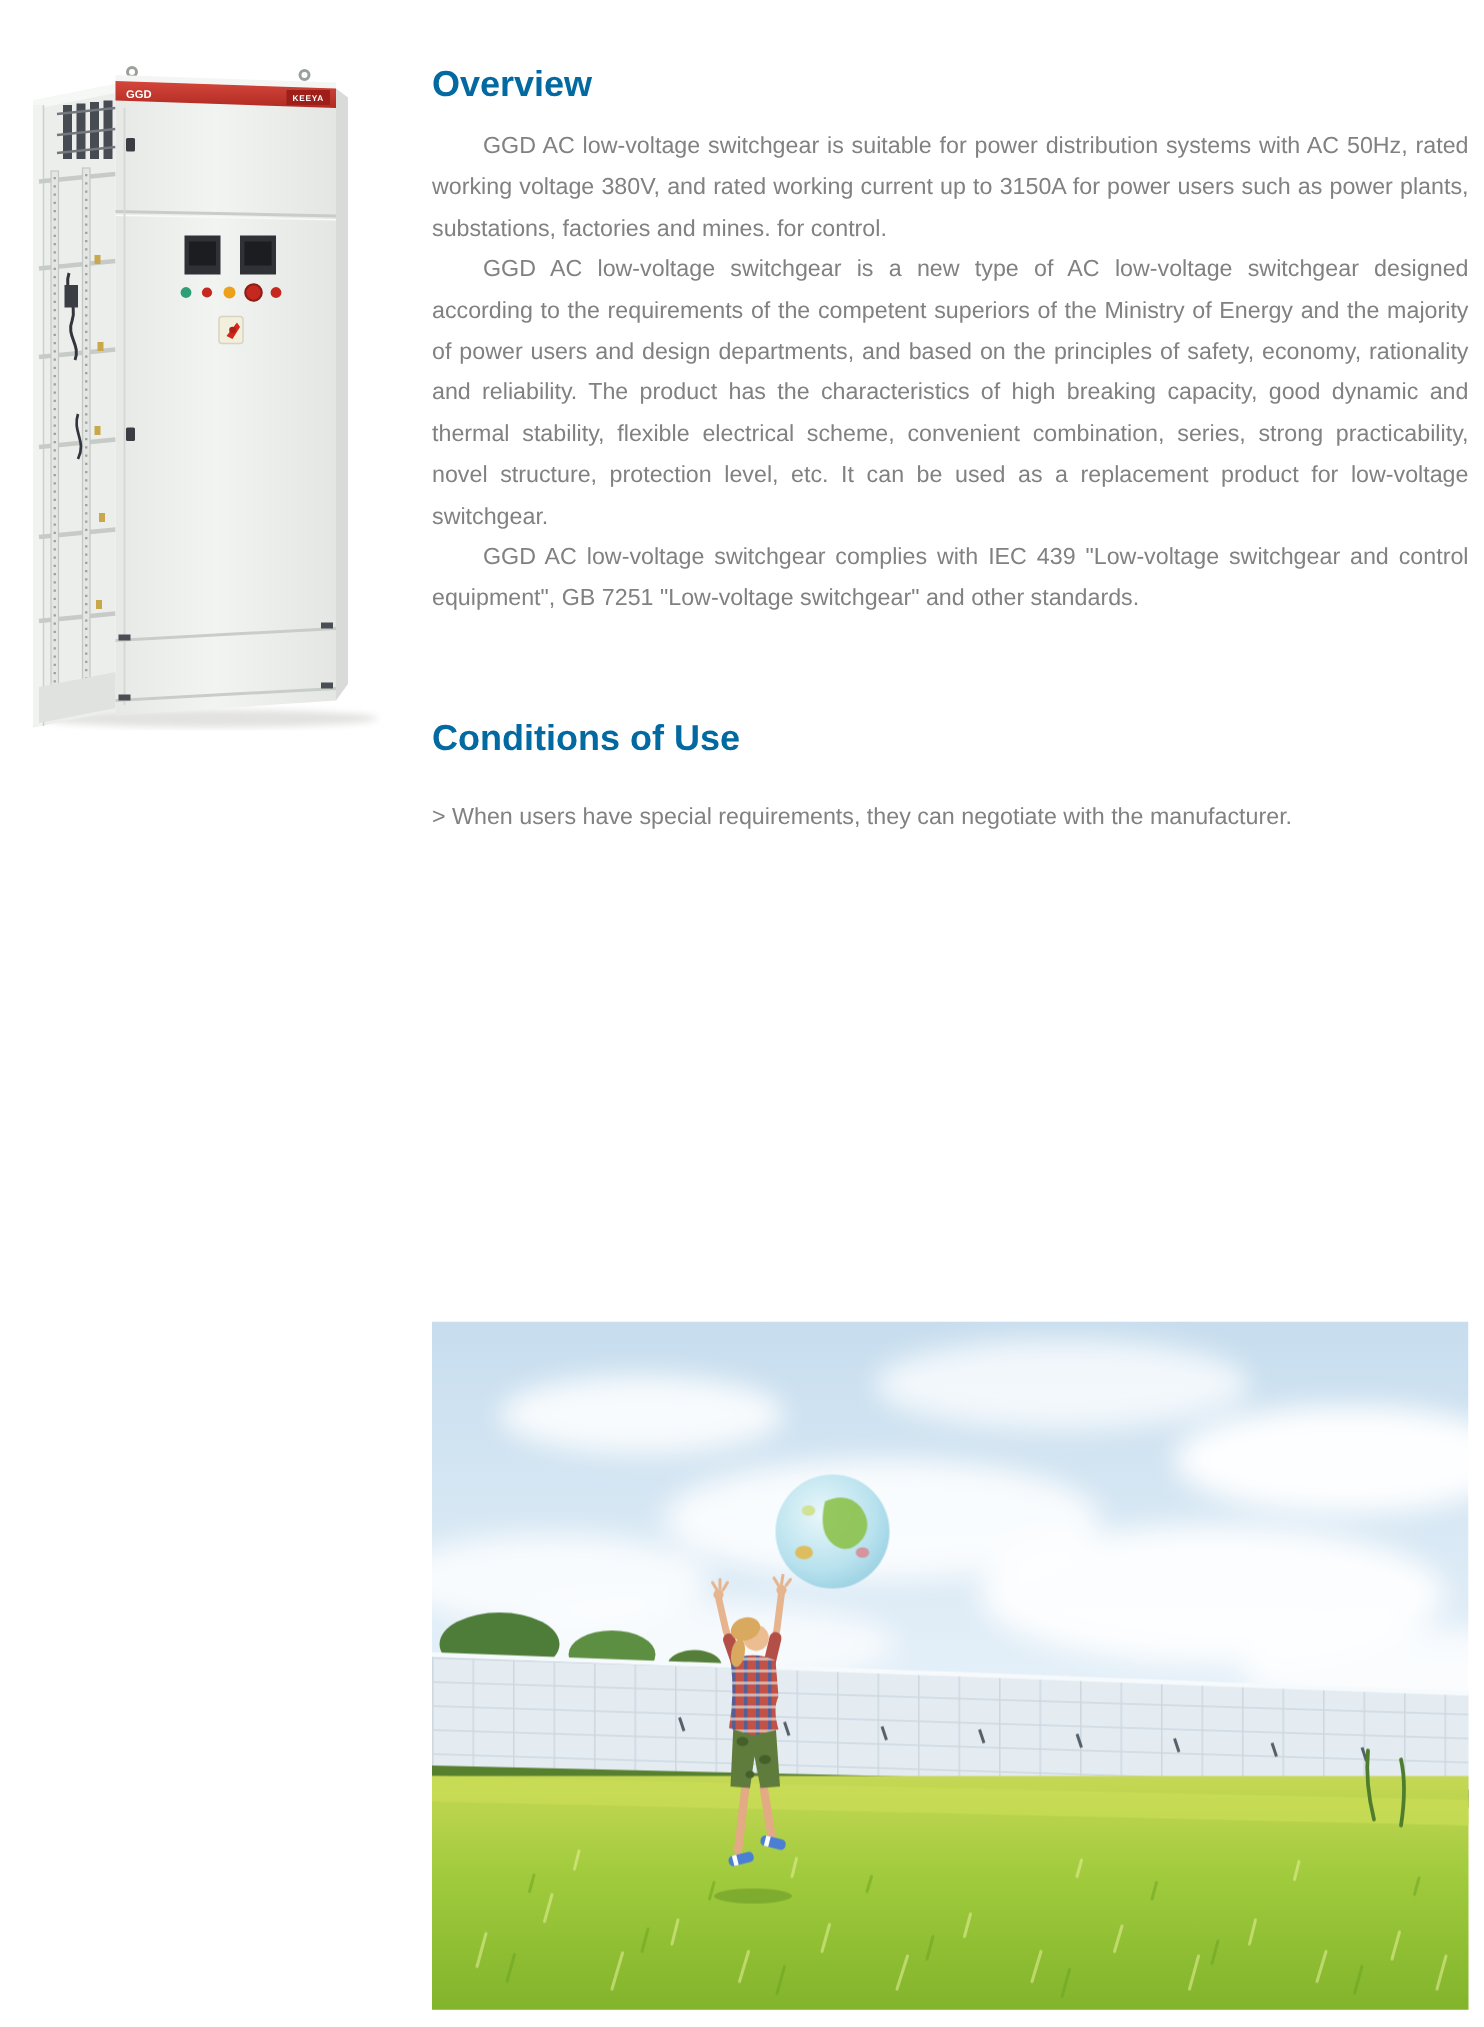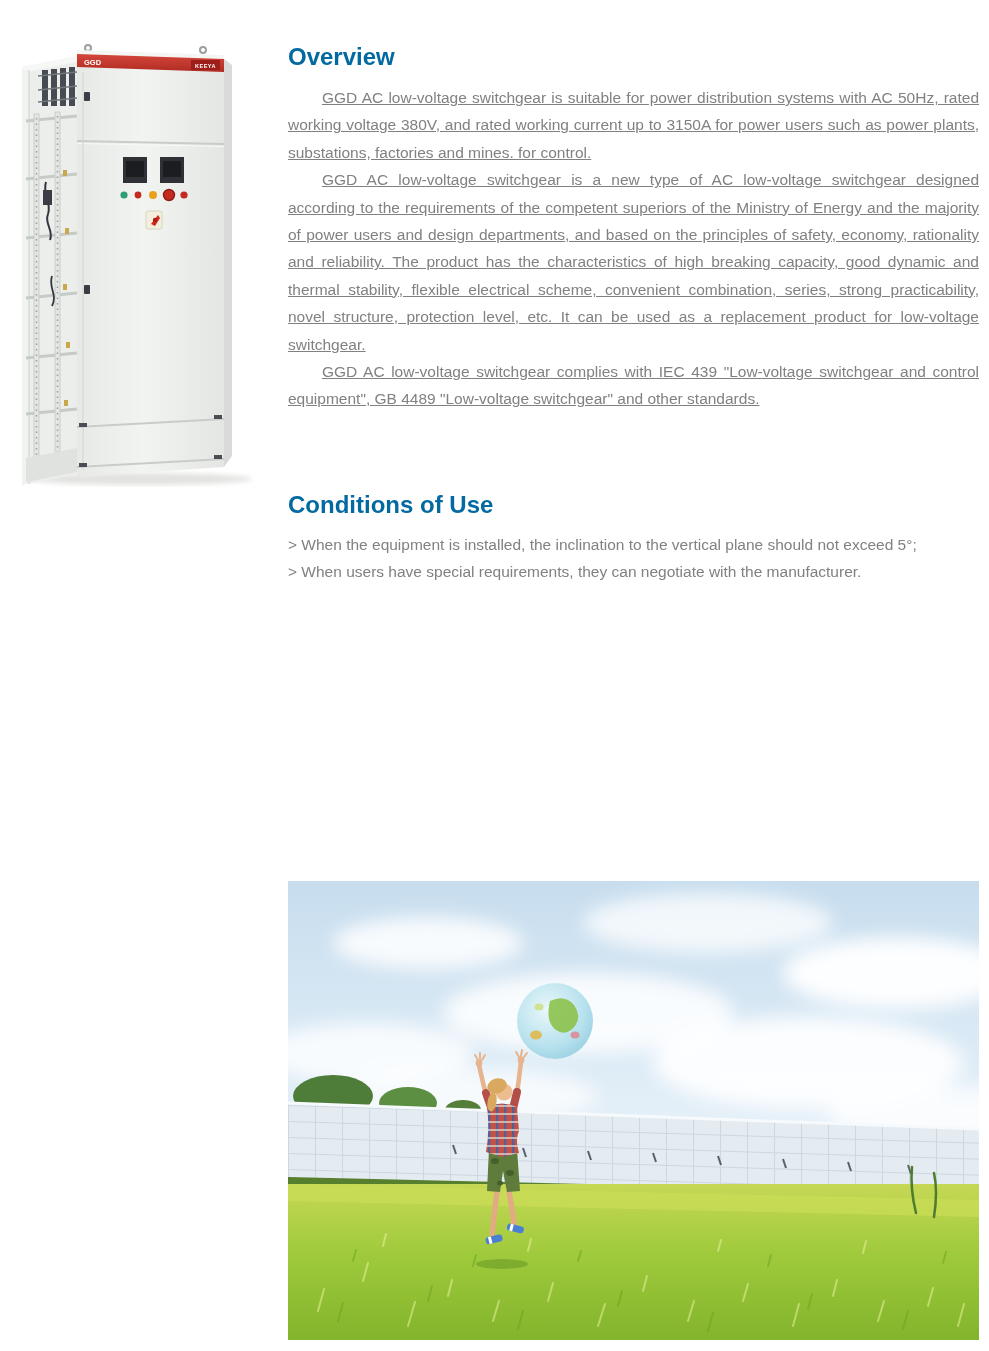--- a/index.html
+++ b/index.html
@@ -5,28 +5,28 @@
   html,body { margin:0; padding:0; background:#ffffff; }
   .page {
     position:relative; width:989px; height:1351px; background:#ffffff;
     font-family:"Liberation Sans", sans-serif; overflow:hidden;
   }
   .section-heading {
     position:absolute; left:288px; margin:0;
     font-size:24px; font-weight:bold; line-height:26px; color:#0369a1;
   }
   #overview-title   { top:44px; }
-  #conditions-title { top:492px; }
+  #conditions-title { top:480px; }
   .text-block {
     position:absolute; left:288px; width:691px;
     color:#818181; font-size:15.5px; line-height:27.4px; text-align:justify;
   }
   #overview-text   { top:84px; }
   #conditions-list { top:531px; }
-  .para { margin:0; text-indent:34px;text-decoration:underline; }
+  .para { margin:0; text-indent:34px; }
   .cond { margin:0; }
   figure { margin:0; padding:0; }
   #cabinet-figure { position:absolute; left:22px; top:42px; width:250px; height:445px; }
   #photo-figure   { position:absolute; left:288px; top:881px; width:691px; height:459px; }
   #cabinet-figure svg, #photo-figure svg { display:block; }
 </style>
 </head>
 <body>
 
 <div class="page">
@@ -154,27 +154,26 @@
         </g>
       </g>
     </svg>
   </figure>
 
   <h2 id="overview-title" class="section-heading">Overview</h2>
 
   <div id="overview-text" class="text-block">
     <p class="para">GGD AC low-voltage switchgear is suitable for power distribution systems with AC 50Hz, rated working voltage 380V, and rated working current up to 3150A for power users such as power plants, substations, factories and mines. for control.</p>
     <p class="para">GGD AC low-voltage switchgear is a new type of AC low-voltage switchgear designed according to the requirements of the competent superiors of the Ministry of Energy and the majority of power users and design departments, and based on the principles of safety, economy, rationality and reliability. The product has the characteristics of high breaking capacity, good dynamic and thermal stability, flexible electrical scheme, convenient combination, series, strong practicability, novel structure, protection level, etc. It can be used as a replacement product for low-voltage switchgear.</p>
-    <p class="para">GGD AC low-voltage switchgear complies with IEC 439 "Low-voltage switchgear and control equipment", GB 4489 "Low-voltage switchgear" and other standards.</p>
+    <p class="para">GGD AC low-voltage switchgear complies with IEC 439 "Low-voltage switchgear and control equipment", GB 7251 "Low-voltage switchgear" and other standards.</p>
   </div>
 
   <h2 id="conditions-title" class="section-heading">Conditions of Use</h2>
 
   <div id="conditions-list" class="text-block">
-    <p class="cond">&gt; When the equipment is installed, the inclination to the vertical plane should not exceed 5°;</p>
     <p class="cond">&gt; When users have special requirements, they can negotiate with the manufacturer.</p>
   </div>
 
   <figure id="photo-figure" aria-label="Boy jumping to catch an inflatable globe ball in a green meadow in front of a large solar panel array under a cloudy blue sky">
     <svg width="691" height="459" viewBox="0 0 691 459">
       <defs>
         <linearGradient id="skyGrad" x1="0" y1="0" x2="0" y2="1">
           <stop offset="0" stop-color="#c7ddee"></stop>
           <stop offset="0.55" stop-color="#dcebf6"></stop>
           <stop offset="1" stop-color="#eef5fb"></stop>

